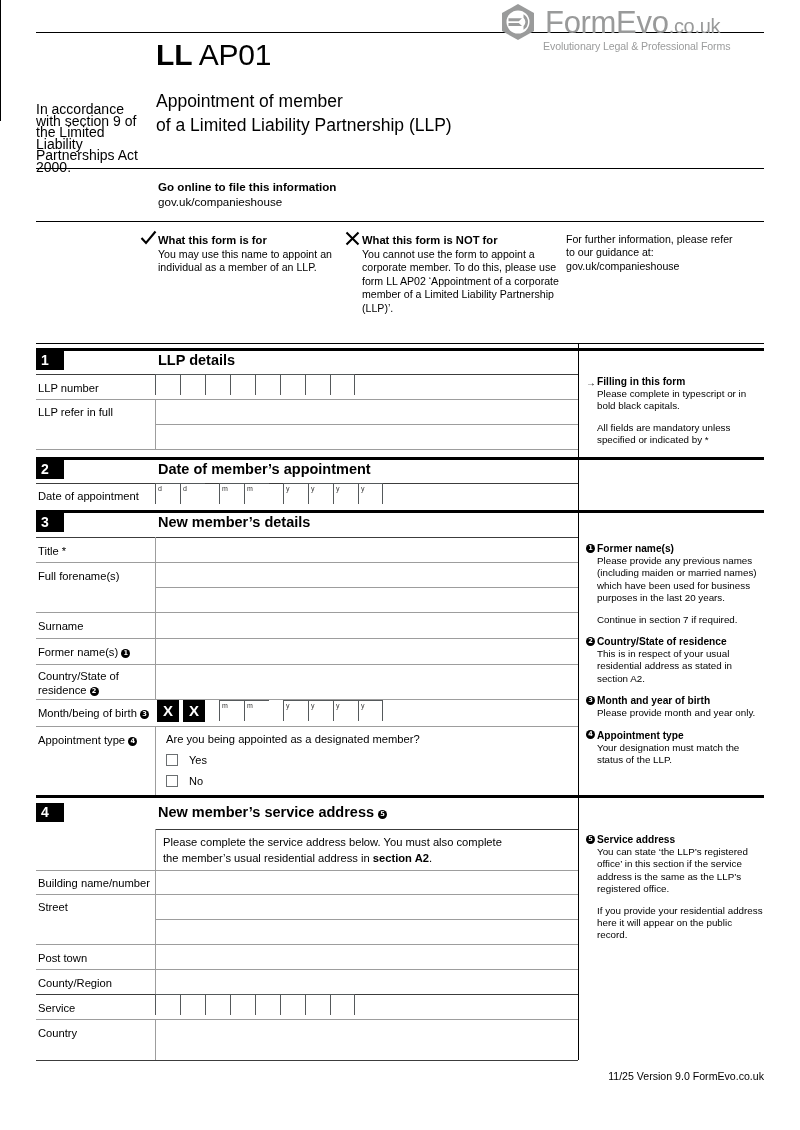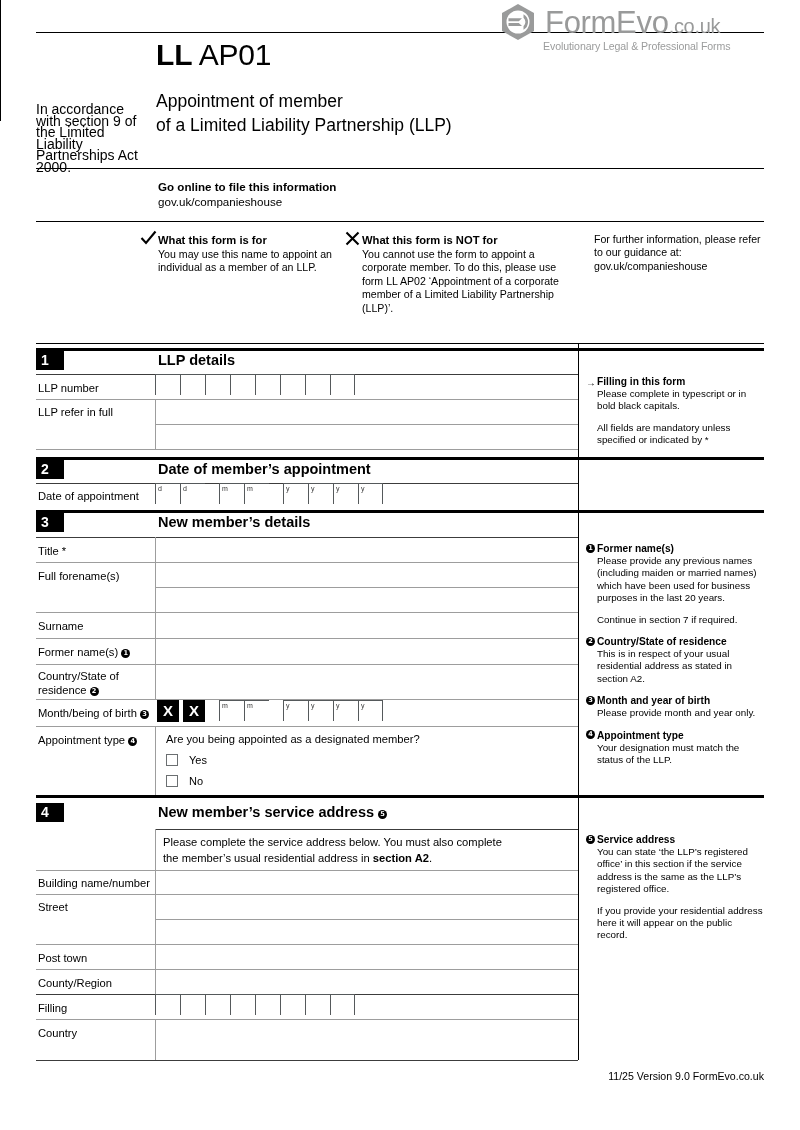--- a/index.html
+++ b/index.html
@@ -53,21 +53,21 @@
   .online-h{font-size:11.6px;font-weight:bold;line-height:15px;}
   .online-p{font-size:11.6px;line-height:15px;}
 
   
   .info-col{position:absolute;font-size:10.6px;line-height:13.4px;}
   .info-h{font-weight:bold;font-size:11.2px;line-height:15px;}
   .info-body{margin-top:0px;}
   .mark{position:absolute;font-size:16px;line-height:16px;font-weight:bold;}
   #info1{left:158px;top:233px;width:175px;}
   #info2{left:362px;top:233px;width:200px;}
-  #info3{left:594px;top:233px;width:175px;}
+  #info3{left:566px;top:233px;width:175px;}
   #tick{left:140px;top:230px;}
   #cross{left:345px;top:231px;}
   #divider-info{left:578px;top:222px;width:1px;height:121px;background:#000;}
 
   
   .sec-bar{position:absolute;left:36px;width:728px;height:3px;background:#000;}
   .sec-num{
     position:absolute;left:36px;width:28px;height:19px;background:#000;color:#fff;
     font-size:14px;font-weight:bold;line-height:19px;text-align:left;padding-left:5px;
     box-sizing:border-box;
@@ -383,21 +383,21 @@
 
   <div class="rowline" style="top:944px;width:542px"></div>
   <div class="fl" style="top:951px">Post town</div>
   <div class="fieldbox-left" style="top:944px;height:25px"></div>
 
   <div class="rowline" style="top:969px;width:542px"></div>
   <div class="fl" style="top:976px">County/Region</div>
   <div class="fieldbox-left" style="top:969px;height:25px"></div>
 
   <div class="rowline dark" style="top:994px;width:542px"></div>
-  <div class="fl" style="top:1001px">Filling</div>
+  <div class="fl" style="top:1001px">Service</div>
   <div class="cells" style="left:155px;top:994px">
     <div class="cell"></div>
     <div class="cell"></div>
     <div class="cell"></div>
     <div class="cell"></div>
     <div class="cell"></div>
     <div class="cell"></div>
     <div class="cell"></div>
     <div class="cell"></div>
   </div>

